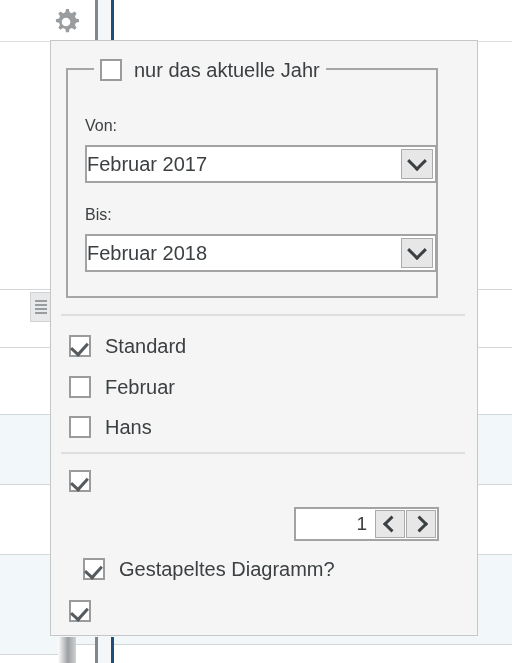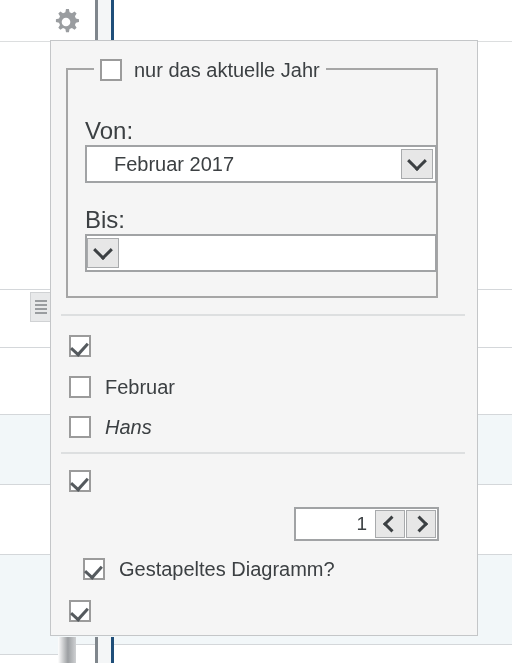--- a/index.html
+++ b/index.html
@@ -150,39 +150,39 @@
     white-space: nowrap;
   }
   .cb-row {
     display: flex;
     align-items: center;
     gap: 14px;
   }
 
   
   .field-label {
-    font-size: 24px;
+    font-size: 16px;
     color: #3c4043;
   }
 
   
   .combo {
     position: absolute;
     height: 38px;
     background: #ffffff;
     border: 2px solid #a1a3a5;
     box-sizing: border-box;
     display: flex;
     align-items: stretch;
   }
   .combo-value {
     flex: 1 1 auto;
     display: flex;
     align-items: center;
-    padding-left: 27px;
+    padding-left: 0;
     font-size: 20px;
     color: #3c4043;
     white-space: nowrap;
     overflow: hidden;
   }
   .combo-btn {
     flex: 0 0 auto;
     width: 32px;
     margin: 2px 2px 2px 0;
     background: #e7e7e7;
@@ -318,35 +318,37 @@
   <div style="position:absolute; left:34px; top:76px;" class="field-label">Von:</div>
   <div class="combo" style="left:34px; top:104px; width:352px;">
     <span class="combo-value">Februar 2017</span>
     <span class="combo-btn">
       <span class="chev-down"></span>
     </span>
   </div>
 
   <div style="position:absolute; left:34px; top:165px;text-align:right;" class="field-label">Bis:</div>
   <div class="combo" style="left:34px; top:193px; width:352px;">
+    <span class="combo-value">Februar 2018</span>
     <span class="combo-btn">
       <span class="chev-down"></span>
     </span>
   </div>
 
   <div class="hsep" style="top:273px;"></div>
 
   <div class="cb-row" style="position:absolute; left:18px; top:294px;">
     <span class="cbox checked"></span>
+    <span class="cb-label">Standard</span>
   </div>
   <div class="cb-row" style="position:absolute; left:18px; top:335px;">
     <span class="cbox"></span>
     <span class="cb-label">Februar</span>
   </div>
-  <div class="cb-row" style="position:absolute; left:18px; top:375px;font-style:italic;">
+  <div class="cb-row" style="position:absolute; left:18px; top:375px;">
     <span class="cbox"></span>
     <span class="cb-label">Hans</span>
   </div>
 
   <div class="hsep" style="top:411px;"></div>
 
   <div class="cb-row" style="position:absolute; left:18px; top:429px;">
     <span class="cbox checked"></span>
   </div>
 

